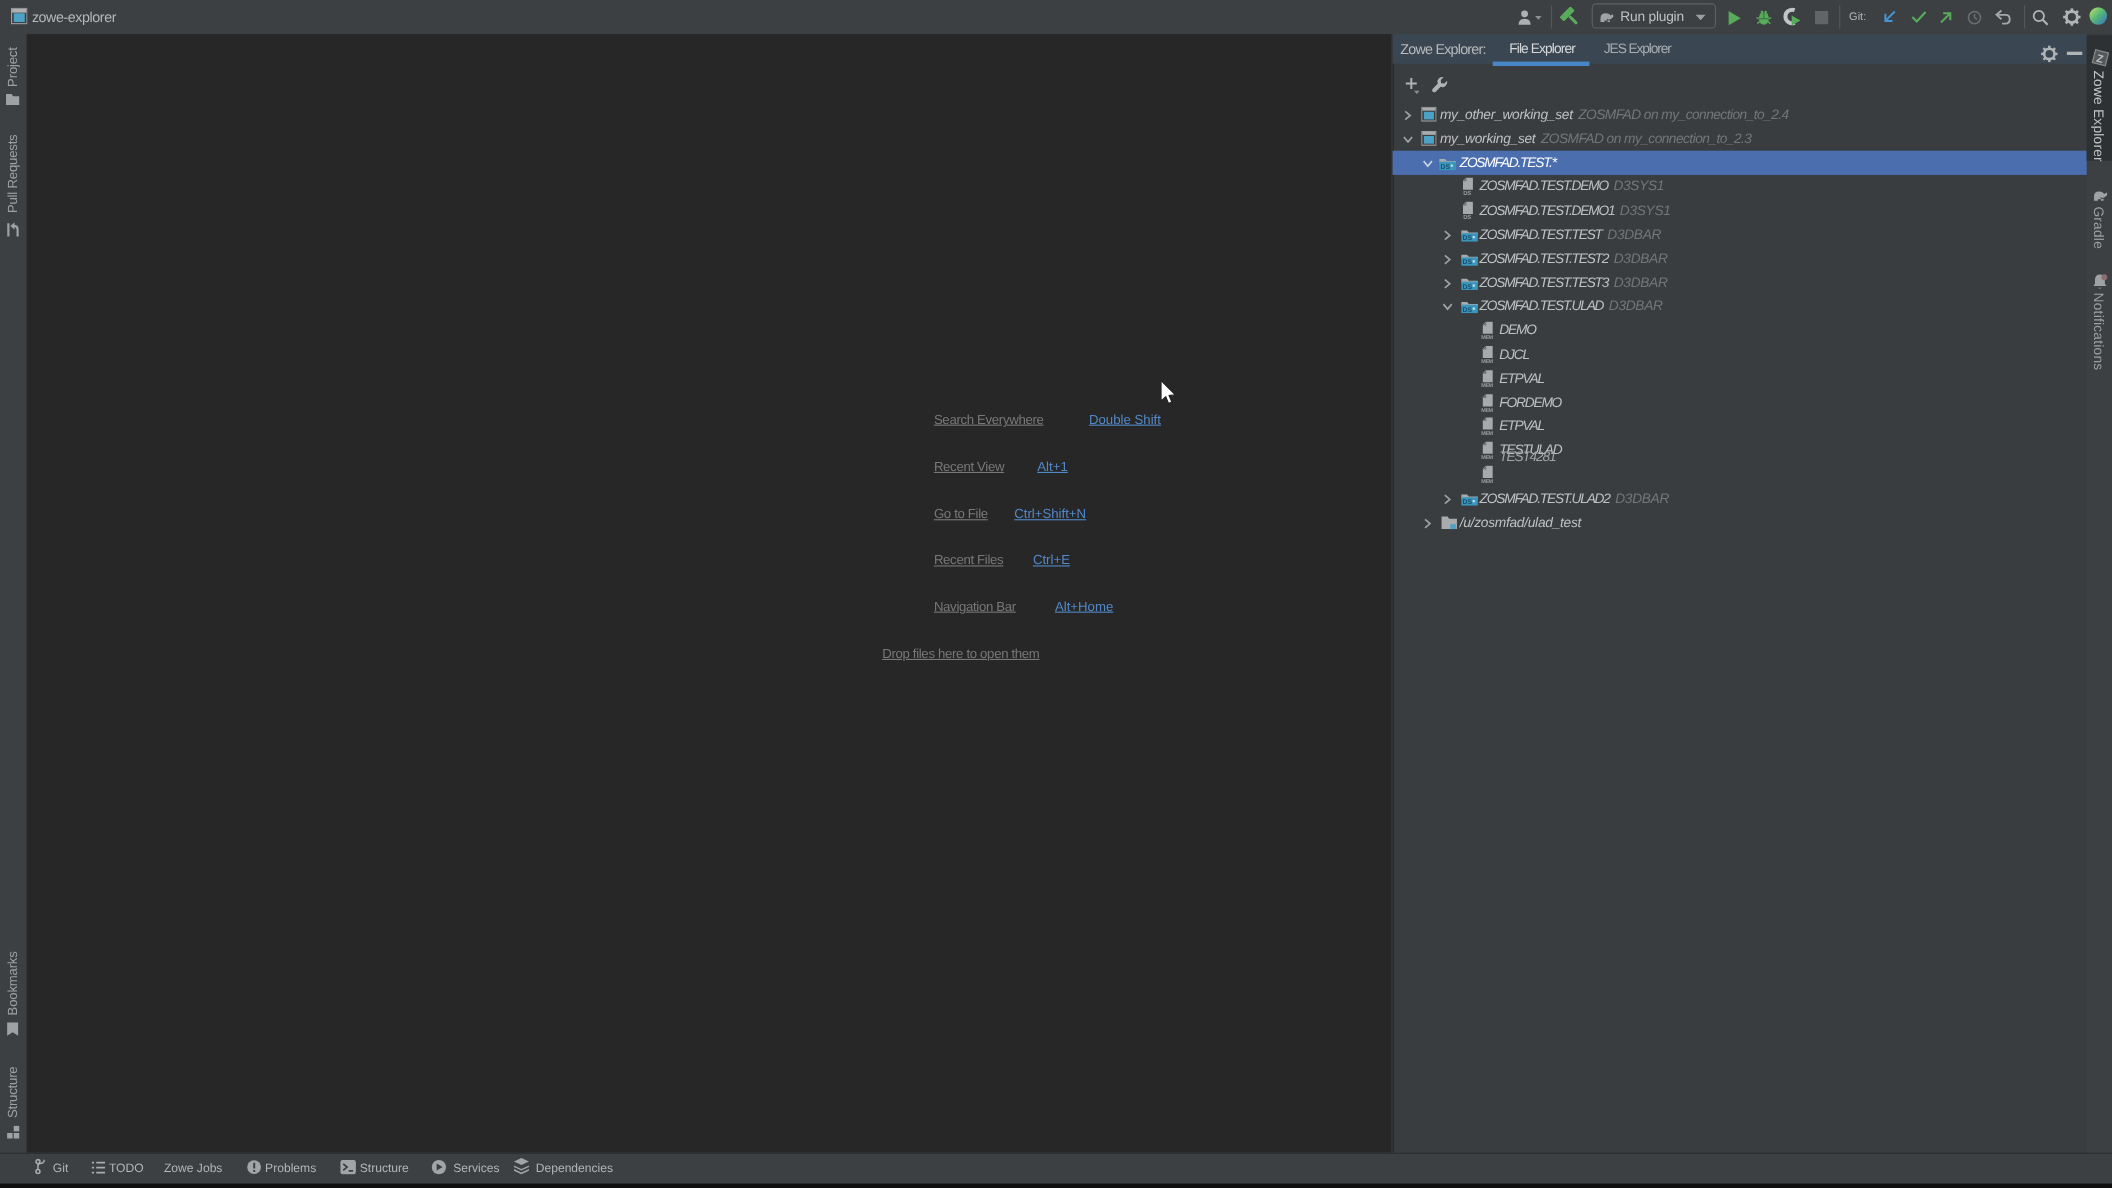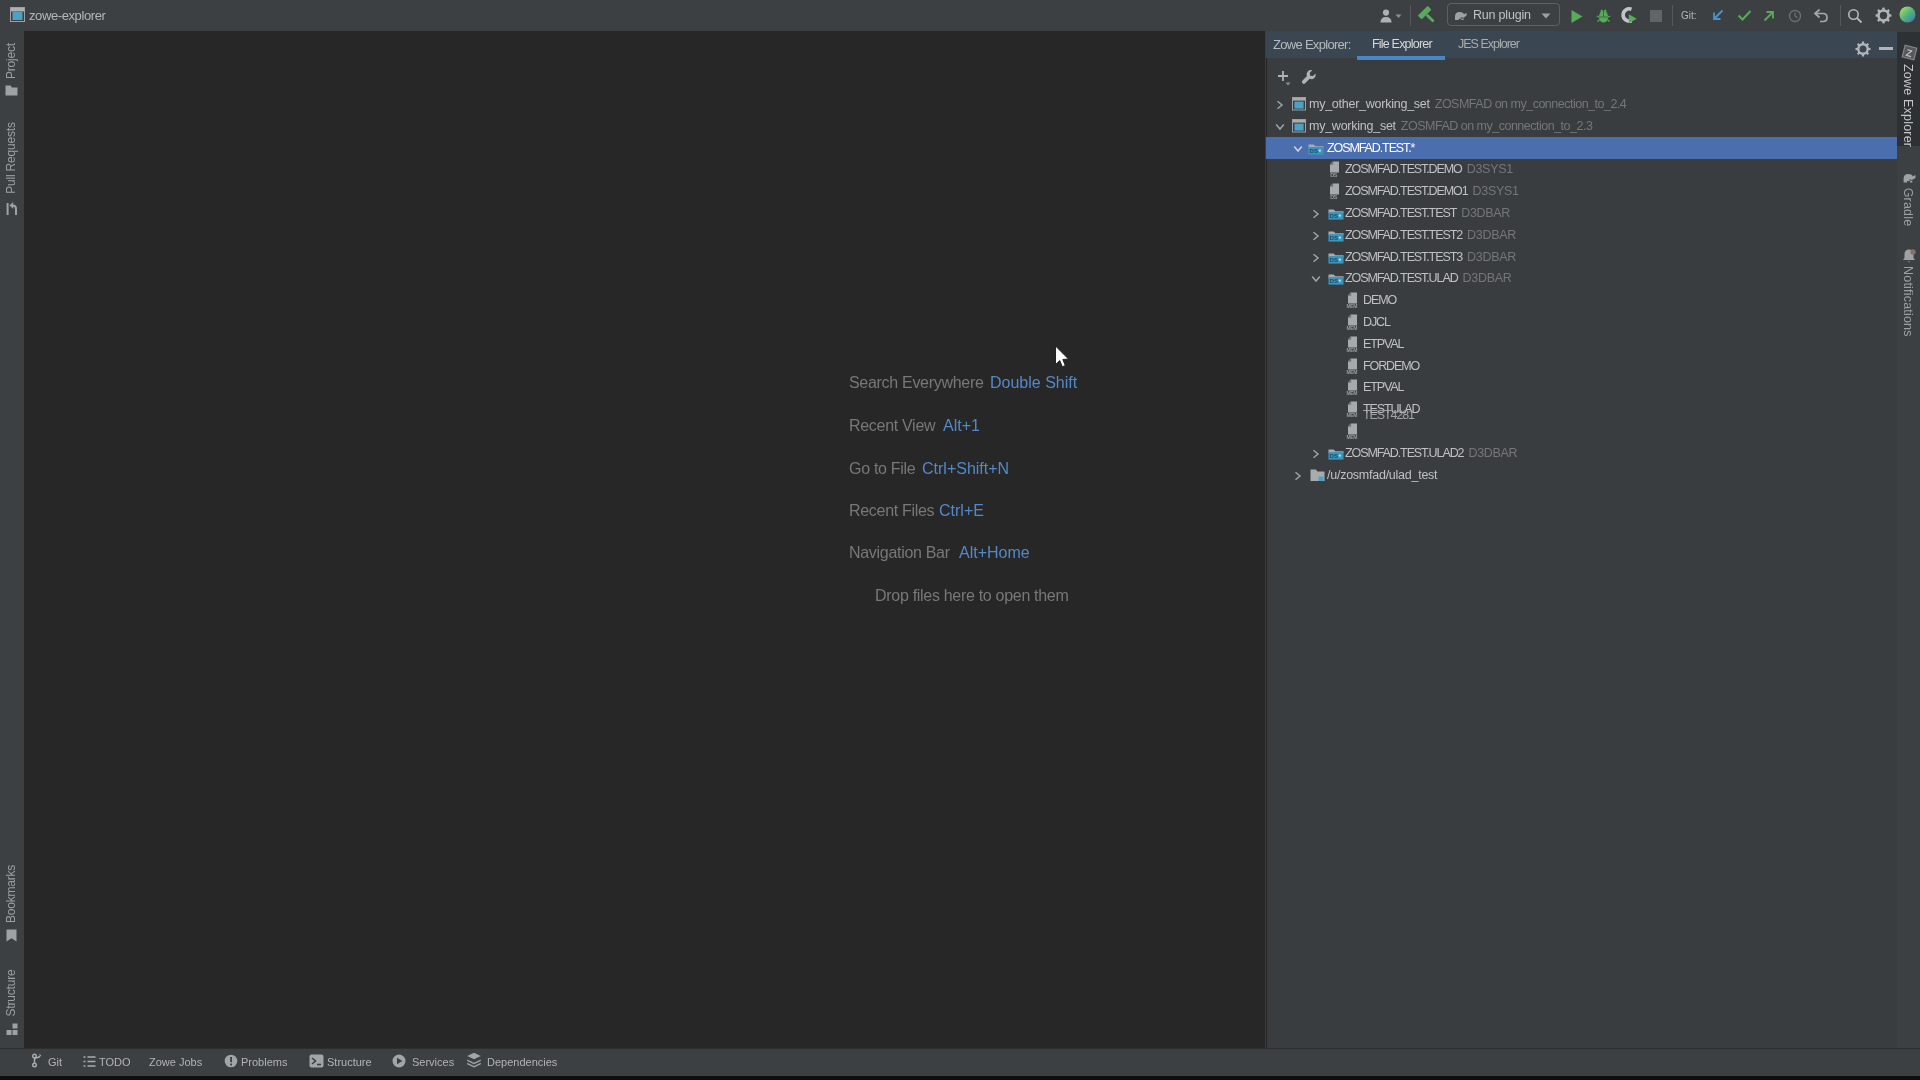--- a/index.html
+++ b/index.html
@@ -10,24 +10,24 @@
   #leftstripe { left:0; top:31px; width:24px; height:1017px; background:#3d4043; }
   #editor { left:24px; top:31px; width:1241px; height:1017px; background:#272727; }
   #panel { left:1266px; top:31px; width:631px; height:1017px; background:#3a3d40; border-left:1px solid #242424; }
   #rightstripe { left:1897px; top:31px; width:23px; height:1017px; background:#3d4043; }
   #statusbar { left:0; top:1048px; width:1920px; height:28px; background:#3d4043; border-top:1px solid #2c2e30; }
   #bottomstrip { left:0; top:1076px; width:1920px; height:4px; background:#0f0f0f; }
   .titletext { color:#b4b6b8; font-size:13px; line-height:31px; letter-spacing:-0.4px; }
   #phead { left:1266px; top:31px; width:631px; height:27px; background:#3a4652; }
   .ht { font-size:13px; line-height:27px; position:absolute; top:31px; }
   #tabunderline { left:1357px; top:56px; width:88px; height:4px; background:#4886c5; }
-  .rt { position:absolute; font-size:12.5px; line-height:22px; color:#bfc1c3; white-space:pre; }
+  .rt { position:absolute; font-size:12.5px; line-height:22px; color:#bfc1c3; white-space:pre;font-style:italic; }
   .rs { color:#747678; font-size:12.5px; }
   .sel { background:#4b6eaf; }
-  .edt { font-size:16px; color:#787878; letter-spacing:-0.3px; white-space:pre; }
+  .edt { font-size:12px; color:#787878; letter-spacing:-0.3px; white-space:pre;text-decoration:underline; }
   .vlabL { position:absolute; transform:rotate(-90deg); font-size:12px; color:#9da0a2; text-align:center; height:16px; line-height:16px; white-space:nowrap; letter-spacing:-0.2px; }
   .vlabR { position:absolute; transform:rotate(90deg); font-size:12.5px; color:#9da0a2; text-align:center; height:16px; line-height:16px; white-space:nowrap; letter-spacing:0.2px; }
   .sbitem { position:absolute; top:1048px; height:28px; font-size:11px; line-height:28px; color:#b2b4b6; }
 </style>
 </head>
 <body>
 <div style="position:absolute;left:0;top:0;width:1709px;height:1080px">
   <div class="abs" id="editor"></div>
   <div class="abs" id="titlebar"></div>
   <div class="abs" id="leftstripe"></div>
@@ -60,21 +60,21 @@
   <div class="abs edt" style="left:849px;top:374px">Search Everywhere</div>
   <div class="abs edt" style="left:990px;top:374px;color:#5389c9;letter-spacing:0">Double Shift</div>
   <div class="abs edt" style="left:849px;top:417px">Recent View</div>
   <div class="abs edt" style="left:943px;top:417px;color:#5389c9;letter-spacing:0">Alt+1</div>
   <div class="abs edt" style="left:849px;top:460px">Go to File</div>
   <div class="abs edt" style="left:922px;top:460px;color:#5389c9;letter-spacing:0">Ctrl+Shift+N</div>
   <div class="abs edt" style="left:849px;top:502px">Recent Files</div>
   <div class="abs edt" style="left:939px;top:502px;color:#5389c9;letter-spacing:0">Ctrl+E</div>
   <div class="abs edt" style="left:849px;top:544px">Navigation Bar</div>
   <div class="abs edt" style="left:959px;top:544px;color:#5389c9;letter-spacing:0">Alt+Home</div>
-  <div class="abs edt" style="left:875px;top:587px">Drop files here to open them</div>
+  <div class="abs edt" style="left:802px;top:587px">Drop files here to open them</div>
 
   <svg class="abs" style="left:1053px;top:345px" width="20" height="26" viewBox="0 0 20 26">
     <path d="M2.5 1 L2.5 19.5 L6.8 15.6 L9.3 21.8 L12.3 20.5 L9.8 14.5 L15.5 14 Z" fill="#ffffff" stroke="#222" stroke-width="1"></path>
   </svg>
 
   <svg class="abs" style="left:1276px;top:100px" width="8" height="10">
       <polyline points="1.5,1.2 6,5 1.5,8.8" fill="none" stroke="#9fa3a6" stroke-width="1.5"></polyline>
     </svg>
   <svg class="abs" style="left:1292px;top:97px" width="14" height="14">
       <rect x="0.5" y="0.5" width="13" height="12.5" fill="none" stroke="#9da0a2"></rect>

